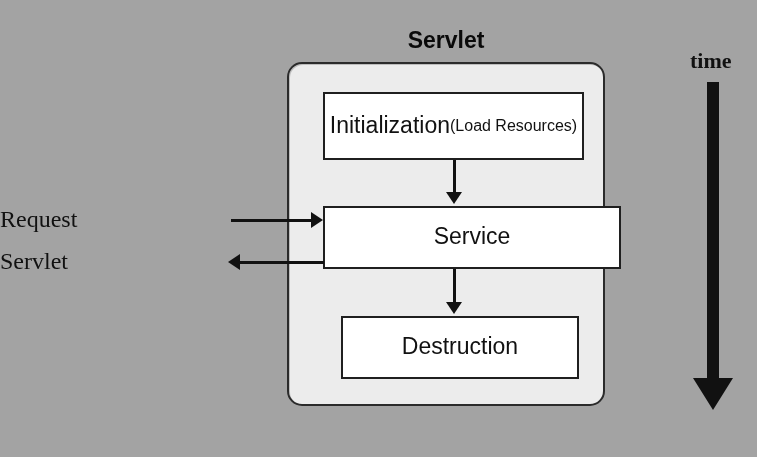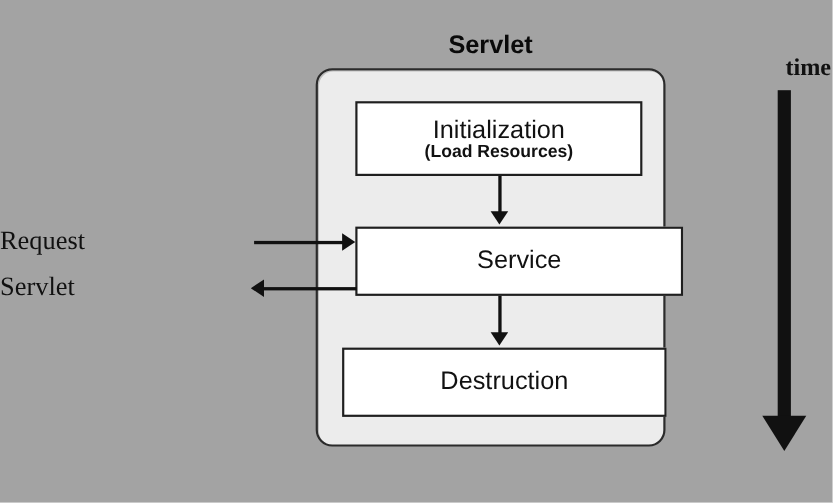--- a/index.html
+++ b/index.html
@@ -46,43 +46,43 @@
     box-shadow: 1px 1px 0 0 #bdbdbd inset;
   }
 
   
   .phase-box {
     position: absolute;
     box-sizing: border-box;
     background: #ffffff;
     border: 2px solid #1f1f1f;
     display: flex;
-    flex-direction: column;
+    flex-direction: row;
     align-items: center;
     justify-content: center;
     text-align: center;
     line-height: 1.0;
   }
   .phase-box .phase-title {
     font-size: 23px;
     font-weight: normal;
     color: #111111;
     letter-spacing: 0px;
     margin-bottom: 2px;
   }
   .phase-box .phase-sub {
     font-size: 16px;
-    font-weight: bold;
+    font-weight: normal;
     color: #111111;
     letter-spacing: 0px;
   }
 
   #box-init        { left: 323px; top: 92px;  width: 261px; height: 68px; }
   #box-service     { left: 323px; top: 206px; width: 298px; height: 63px; }
-  #box-destruction { left: 311px; top: 316px; width: 295px; height: 63px; }
+  #box-destruction { left: 341px; top: 316px; width: 238px; height: 63px; }
 
   
   .vconn {
     position: absolute;
     left: 453px;
     width: 3px;
     background: #111111;
   }
   #vconn-1 { top: 160px; height: 34px; }
   #vconn-2 { top: 269px; height: 35px; }
@@ -143,21 +143,20 @@
   #time-label {
     position: absolute;
     left: 690px;
     top: 48px;
     font-family: "Liberation Serif", serif;
     font-weight: bold;
     font-size: 22px;
     color: #111111;
     white-space: nowrap;
     letter-spacing: 0px;
-    margin-left: 24px;
   }
   #time-shaft {
     position: absolute;
     left: 707px;
     top: 82px;
     width: 12px;
     height: 297px;
     background: #111111;
   }
   #time-head {

